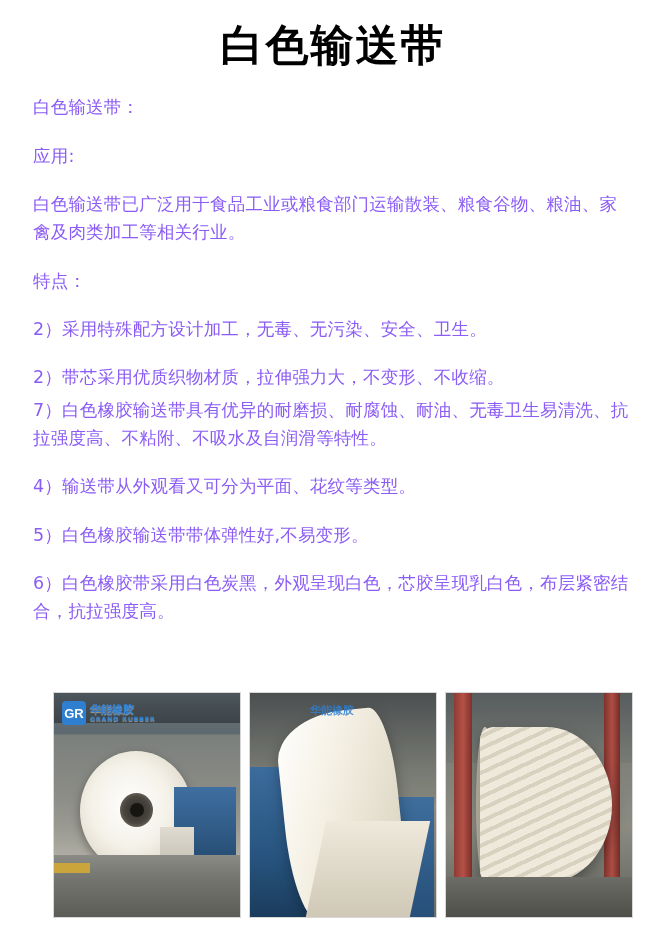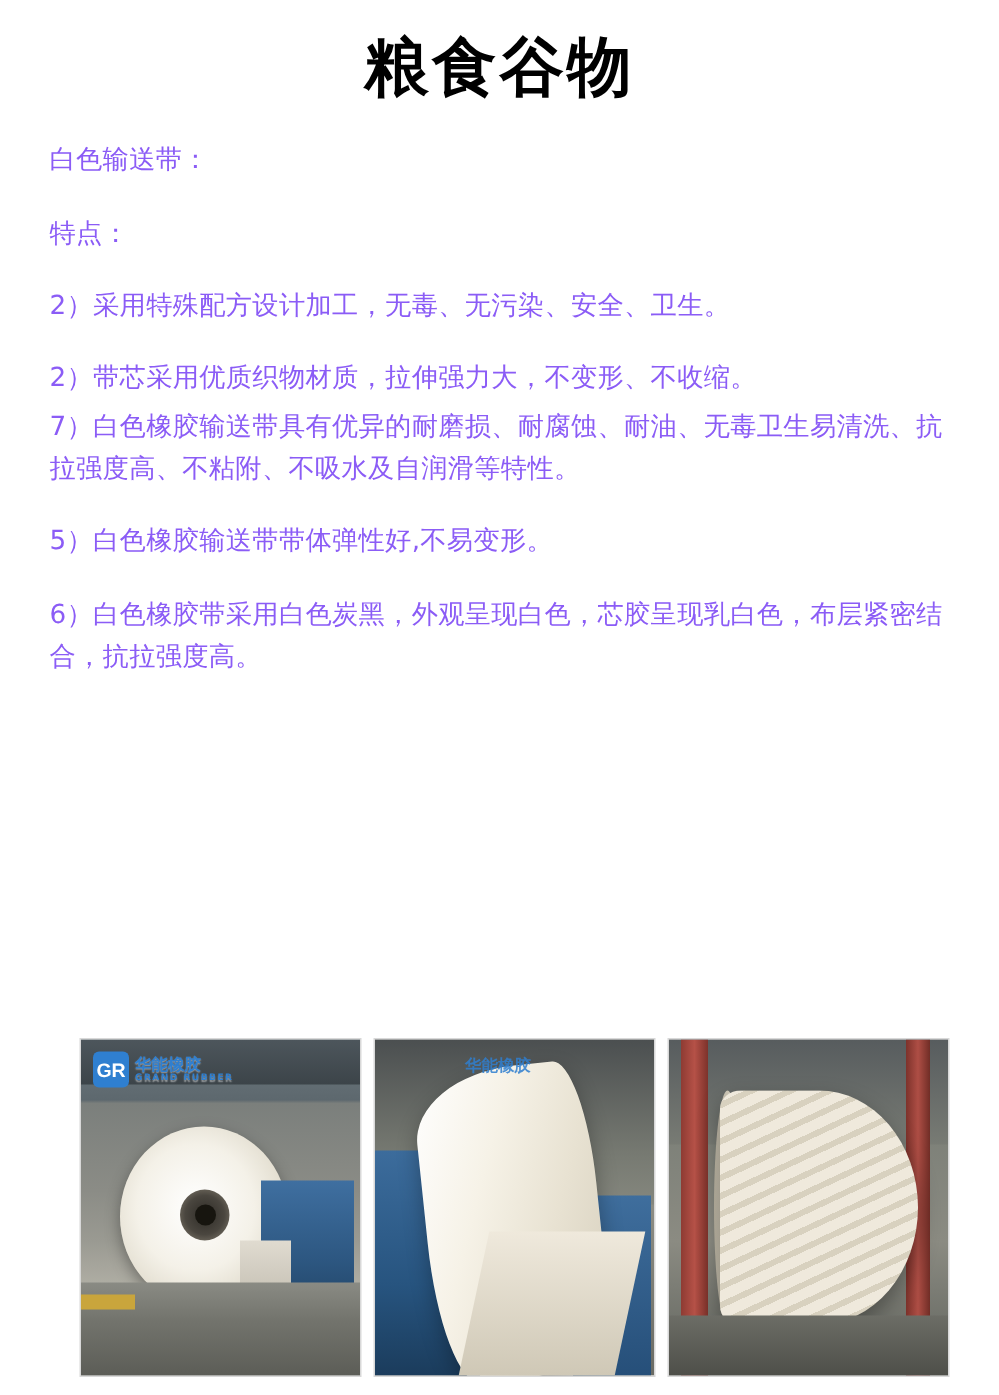--- a/index.html
+++ b/index.html
@@ -275,27 +275,30 @@
     font-weight: 700;
     color: #2f7fd0;
     opacity: 0.85;
   }
 </style>
 </head>
 <body>
 
 <div class="page">
 
-  <h1 class="title">粮食谷物</h1>
+  <h1 class="title">白色输送带</h1>
 
   <p class="para">白色输送带：</p>
+  <p class="para">应用:</p>
+  <p class="para">白色输送带已广泛用于食品工业或粮食部门运输散装、粮食谷物、粮油、家禽及肉类加工等相关行业。</p>
   <p class="para">特点：</p>
   <p class="para">2）采用特殊配方设计加工，无毒、无污染、安全、卫生。</p>
   <p class="para tight">2）带芯采用优质织物材质，拉伸强力大，不变形、不收缩。</p>
   <p class="para">7）白色橡胶输送带具有优异的耐磨损、耐腐蚀、耐油、无毒卫生易清洗、抗拉强度高、不粘附、不吸水及自润滑等特性。</p>
+  <p class="para">4）输送带从外观看又可分为平面、花纹等类型。</p>
   <p class="para">5）白色橡胶输送带带体弹性好,不易变形。</p>
   <p class="para">6）白色橡胶带采用白色炭黑，外观呈现白色，芯胶呈现乳白色，布层紧密结合，抗拉强度高。</p>
 
   <div class="images">
 
     <div class="photo p1">
       <div class="beam"></div>
       <div class="roll"></div>
       <div class="hub"></div>
       <div class="hub2"></div>

